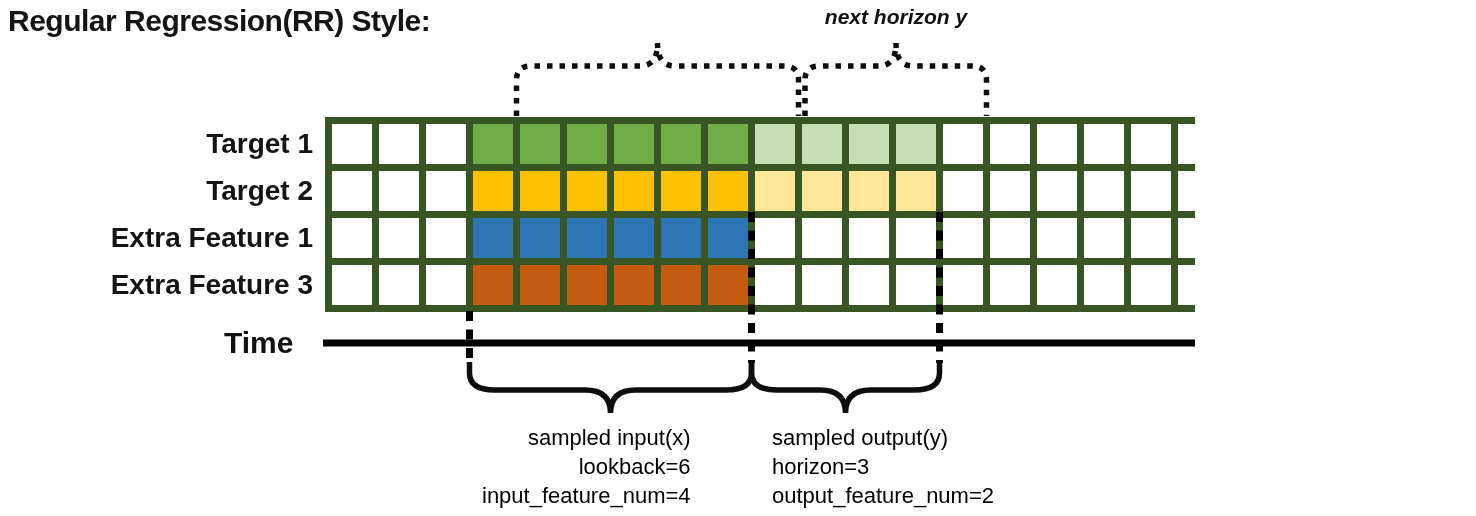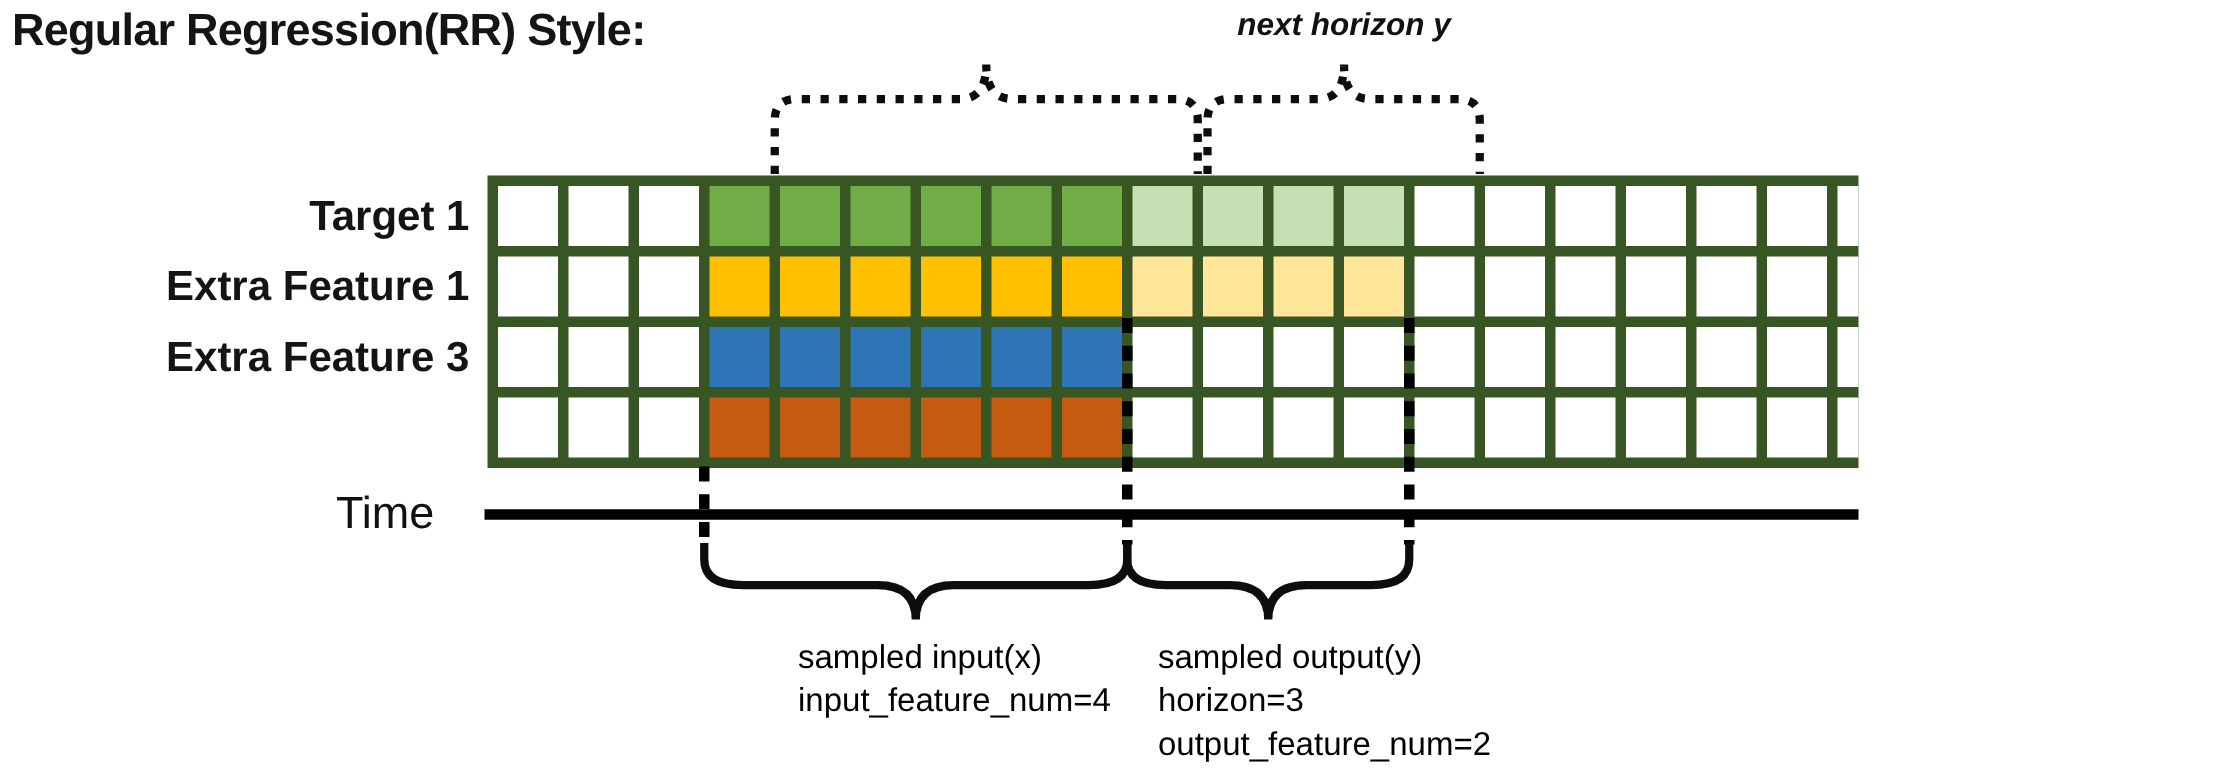--- a/index.html
+++ b/index.html
@@ -1,49 +1,50 @@
 <!DOCTYPE html>
 <html><head>
 <meta charset="utf-8">
 <style>
   html,body{margin:0;padding:0;background:#ffffff;}
   body{width:1476px;height:516px;font-family:"Liberation Sans","DejaVu Sans",sans-serif;}
-  .canvas{position:relative;width:1195px;height:516px;overflow:hidden;background:#ffffff;padding-left:44px;}
+  .canvas{position:relative;width:1195px;height:516px;overflow:hidden;background:#ffffff;}
 
   .title{position:absolute;left:8px;top:4px;font-size:30px;font-weight:bold;color:#141414;letter-spacing:-0.5px;white-space:nowrap;}
 
   .ann{position:absolute;top:5px;font-size:21px;font-style:italic;font-weight:bold;color:#111;transform:translateX(-50%);white-space:nowrap;}
   .next-x{left:657px;}
   .next-y{left:896px;}
 
   .row-labels{position:absolute;left:0;top:124px;width:313px;}
   .row-label{height:40px;margin-bottom:7px;line-height:40px;text-align:right;font-size:28px;font-weight:bold;color:#141414;white-space:nowrap;}
 
   .ts-grid{position:absolute;left:325px;top:117px;display:grid;gap:7px;padding:7px;}
   .cell{width:40px;height:40px;}
 
   svg.lines{position:absolute;left:0;top:0;pointer-events:none;}
 
-  .time-label{position:absolute;left:224px;top:326px;font-size:30px;font-weight:normal;color:#111;white-space:nowrap;}
+  .time-label{position:absolute;left:224px;top:326px;font-size:30px;font-weight:bold;color:#111;white-space:nowrap;}
 
   .label-block{position:absolute;top:423px;font-size:22px;line-height:29px;color:#000;white-space:nowrap;}
-  .input-block{left:532px;}
+  .input-block{left:482px;text-align:right;}
   .output-block{left:772px;}
 </style>
 </head>
 <body>
 
 <div class="canvas">
 
   <div class="title">Regular Regression(RR) Style:</div>
 
   <div class="ann next-y">next horizon y</div>
 
   <div class="row-labels" id="row-labels">
       <div class="row-label">Target 1</div>
+      <div class="row-label">Target 2</div>
       <div class="row-label">Extra Feature 1</div>
       <div class="row-label">Extra Feature 3</div>
     </div>
 
   <div class="ts-grid" id="grid" style="background: rgb(55, 86, 35); grid-template-columns: repeat(24, 40px);">
       <div class="cell" style="background: rgb(255, 255, 255);"></div>
       <div class="cell" style="background: rgb(255, 255, 255);"></div>
       <div class="cell" style="background: rgb(255, 255, 255);"></div>
       <div class="cell" style="background: rgb(112, 173, 71);"></div>
       <div class="cell" style="background: rgb(112, 173, 71);"></div>
@@ -158,20 +159,21 @@
     <path d="M 469.5 362 L 469.5 373 Q 469.5 390 495 390 L 585 390 Q 610.5 390 610.5 413
              Q 610.5 390 636 390 L 726 390 Q 751.5 390 751.5 373 L 751.5 362" fill="none" stroke="#0d0d0d" stroke-width="5.5"></path>
     <path d="M 751.5 362 L 751.5 373 Q 751.5 390 777 390 L 820 390 Q 845.5 390 845.5 413
              Q 845.5 390 871 390 L 914 390 Q 939.5 390 939.5 373 L 939.5 362" fill="none" stroke="#0d0d0d" stroke-width="5.5"></path>
   </svg>
 
   <div class="time-label">Time</div>
 
   <div class="label-block input-block">
     <div>sampled input(x)</div>
+    <div>lookback=6</div>
     <div>input_feature_num=4</div>
   </div>
 
   <div class="label-block output-block">
     <div>sampled output(y)</div>
     <div>horizon=3</div>
     <div>output_feature_num=2</div>
   </div>
 
 </div>

